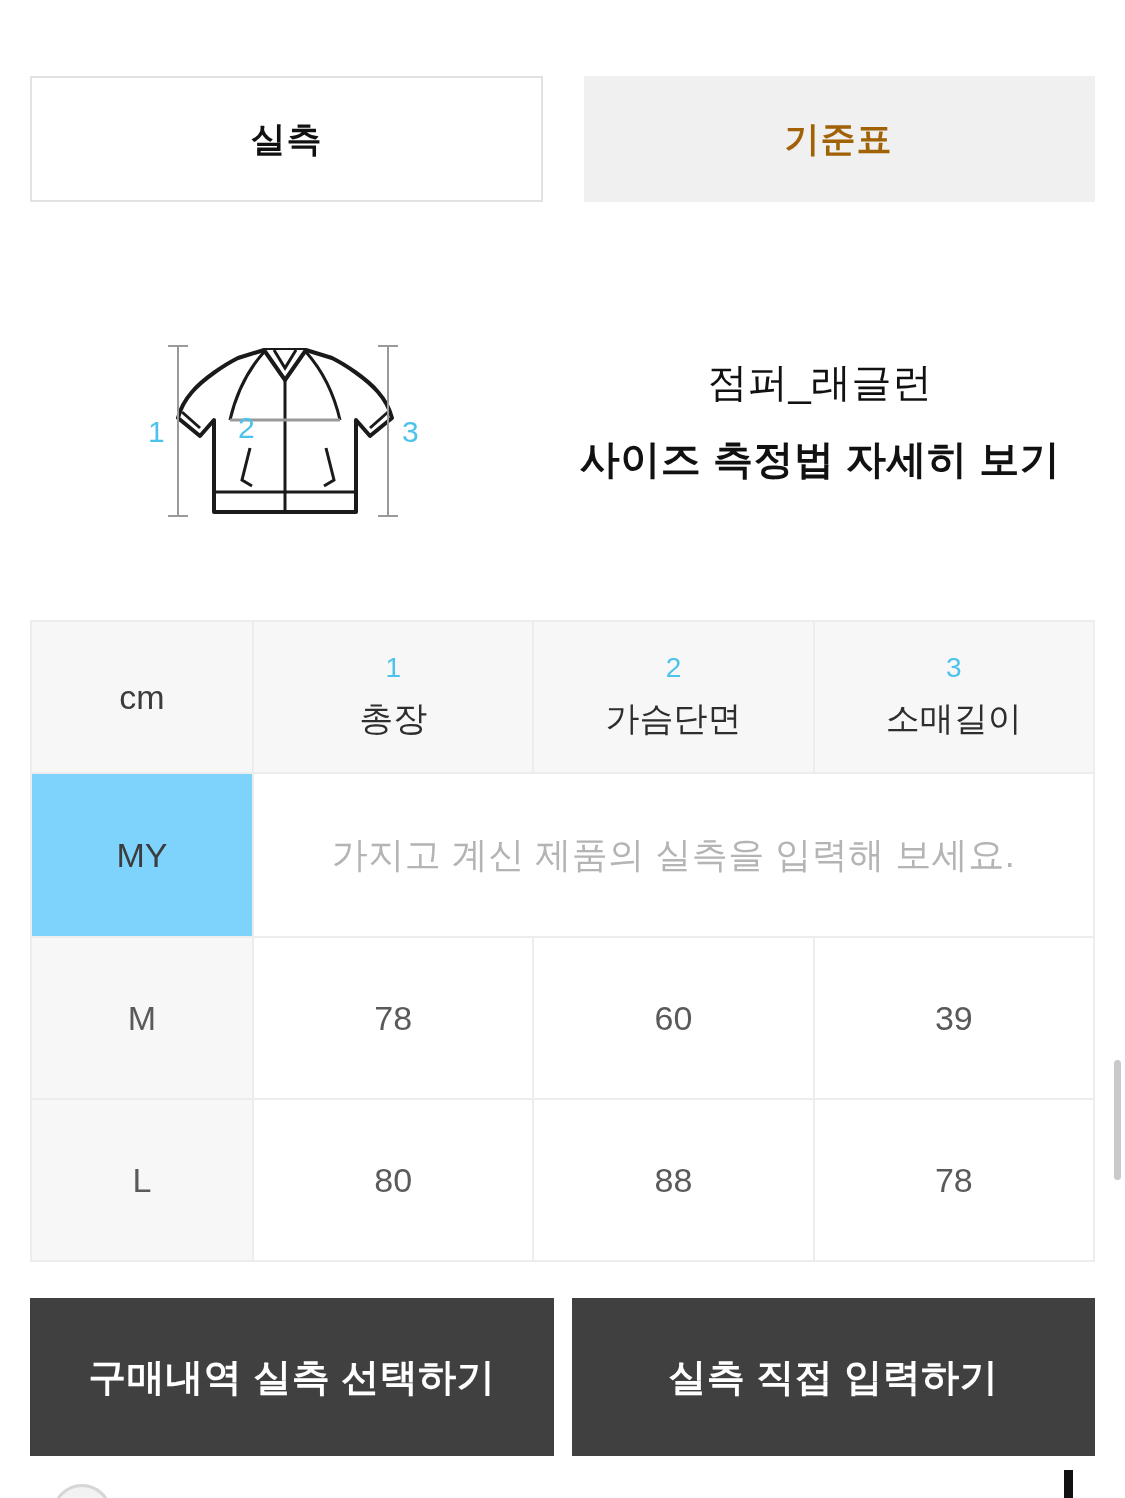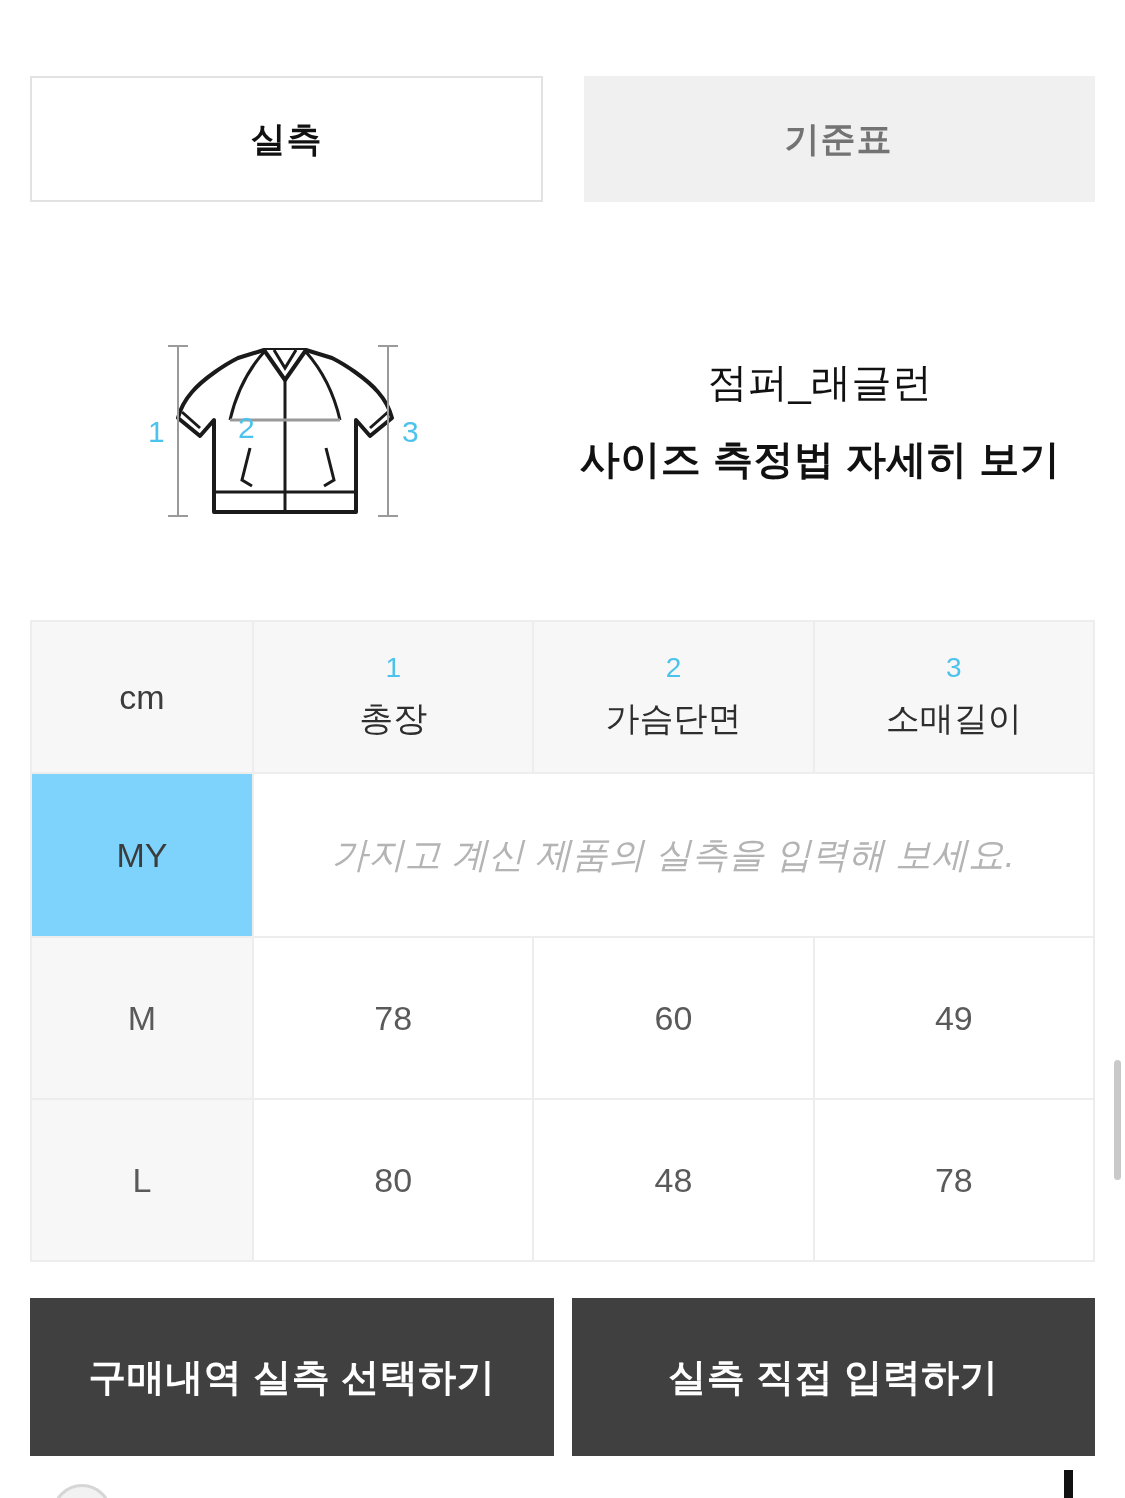--- a/index.html
+++ b/index.html
@@ -38,21 +38,21 @@
   .tab.active {
     background: #ffffff;
     border: 2px solid #e2e2e2;
     color: #111111;
     font-weight: 700;
   }
   .tab.inactive {
     background: #f0f0f0;
     border: 2px solid #f0f0f0;
     border-left: none;
-    color: #737373;
+    color: #a16207;
     font-weight: 700;
     margin-left: 41px;
   }
 
   
   .info-row {
     position: absolute;
     left: 30px;
     top: 300px;
     width: 1065px;
@@ -119,21 +119,20 @@
   .head-name {
     display: block;
     font-size: 34px;
     color: #2e2e2e;
   }
   .my-row td { height: 160px; }
   .my-placeholder {
     color: #b4b4b4;
     font-size: 36px;
     letter-spacing: 0.5px;
-    font-style: italic;
   }
   .data-row td { height: 158px; color: #5a5a5a; }
   .row-label { background: #f7f7f7; color: #3c3c3c; }
 
   
   .btn-row {
     position: absolute;
     left: 30px;
     top: 1298px;
     width: 1065px;
@@ -273,27 +272,27 @@
     <td class="col-label">MY</td>
     <td colspan="3">
       <span class="my-placeholder">가지고 계신 제품의 실측을 입력해 보세요.</span>
     </td>
   </tr>
 
   <tr class="data-row">
     <td class="col-label row-label">M</td>
     <td>78</td>
     <td>60</td>
-    <td>49</td>
+    <td>39</td>
   </tr>
 
   <tr class="data-row">
     <td class="col-label row-label">L</td>
     <td>80</td>
-    <td>48</td>
+    <td>88</td>
     <td>78</td>
   </tr>
 </tbody>
   </table>
 
 <div class="btn-row">
   <button class="btn">구매내역 실측 선택하기</button>
   <button class="btn">실측 직접 입력하기</button>
 </div>
 

